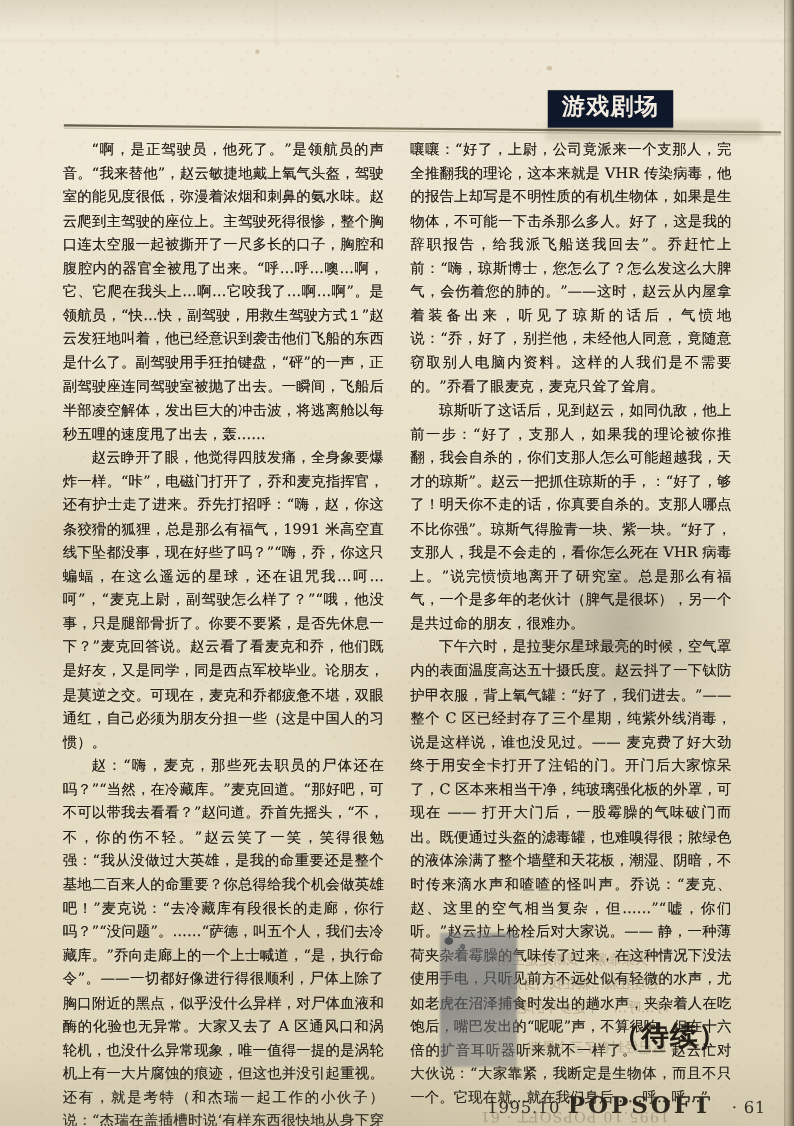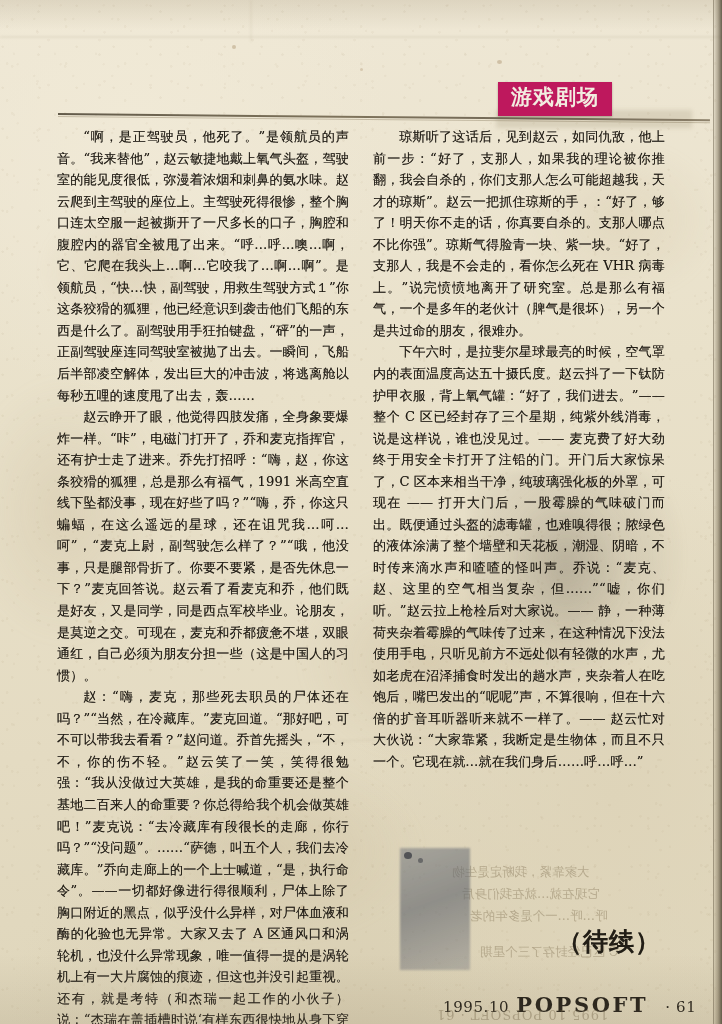--- a/index.html
+++ b/index.html
@@ -54,21 +54,21 @@
     background:linear-gradient(180deg,rgba(150,136,108,0) 0%,rgba(150,136,108,.18) 100%);
   }
   .top-shade{
     position:absolute;left:0;right:0;top:0;height:30px;
     background:linear-gradient(180deg,rgba(160,146,118,.22) 0%,rgba(160,146,118,0) 100%);
   }
 
   
   .header-badge{
     position:absolute;left:498px;top:82px;
-    background:#be185d;color:#f2ece0;
+    background:#0f172a;color:#f2ece0;
     padding:4px 13px 6px 13px;
     font-family:"DejaVu Sans","Liberation Sans",sans-serif;
     font-weight:bold;font-size:21px;letter-spacing:1px;line-height:1.12;
     box-shadow:0 1px 2px rgba(60,50,30,.35);
   }
   .header-badge-ghost{
     position:absolute;left:496px;top:110px;width:196px;height:18px;
     background:rgba(120,104,74,.16);filter:blur(2.2px);
   }
   .header-rule{
@@ -197,27 +197,28 @@
   <div class="ghost-blob2"></div>
 
   <div class="header-badge-ghost"></div>
   <div class="header-badge">游戏剧场</div>
   <div class="header-rule"></div>
   <div class="header-rule2"></div>
 
   <div class="cols">
 
     <div class="col col-l">
-      <p>“啊，是正驾驶员，他死了。”是领航员的声音。“我来替他”，赵云敏捷地戴上氧气头盔，驾驶室的能见度很低，弥漫着浓烟和刺鼻的氨水味。赵云爬到主驾驶的座位上。主驾驶死得很惨，整个胸口连太空服一起被撕开了一尺多长的口子，胸腔和腹腔内的器官全被甩了出来。“呼…呼…噢…啊，它、它爬在我头上…啊…它咬我了…啊…啊”。是领航员，“快…快，副驾驶，用救生驾驶方式１”你这条狡猾的狐狸，他已经意识到袭击他们飞船的东西是什么了。副驾驶用手狂拍键盘，“砰”的一声，正副驾驶座连同驾驶室被抛了出去。一瞬间，飞船后半部凌空解体，发出巨大的冲击波，将逃离舱以每秒五哩的速度甩了出去，轰……</p>
+      <p>“啊，是正驾驶员，他死了。”是领航员的声音。“我来替他”，赵云敏捷地戴上氧气头盔，驾驶室的能见度很低，弥漫着浓烟和刺鼻的氨水味。赵云爬到主驾驶的座位上。主驾驶死得很惨，整个胸口连太空服一起被撕开了一尺多长的口子，胸腔和腹腔内的器官全被甩了出来。“呼…呼…噢…啊，它、它爬在我头上…啊…它咬我了…啊…啊”。是领航员，“快…快，副驾驶，用救生驾驶方式１”赵云发狂地叫着，他已经意识到袭击他们飞船的东西是什么了。副驾驶用手狂拍键盘，“砰”的一声，正副驾驶座连同驾驶室被抛了出去。一瞬间，飞船后半部凌空解体，发出巨大的冲击波，将逃离舱以每秒五哩的速度甩了出去，轰……</p>
       <p>赵云睁开了眼，他觉得四肢发痛，全身象要爆炸一样。“咔”，电磁门打开了，乔和麦克指挥官，还有护士走了进来。乔先打招呼：“嗨，赵，你这条狡猾的狐狸，总是那么有福气，1991 米高空直线下坠都没事，现在好些了吗？”“嗨，乔，你这只蝙蝠，在这么遥远的星球，还在诅咒我…呵…呵”，“麦克上尉，副驾驶怎么样了？”“哦，他没事，只是腿部骨折了。你要不要紧，是否先休息一下？”麦克回答说。赵云看了看麦克和乔，他们既是好友，又是同学，同是西点军校毕业。论朋友，是莫逆之交。可现在，麦克和乔都疲惫不堪，双眼通红，自己必须为朋友分担一些（这是中国人的习惯）。</p>
       <p>赵：“嗨，麦克，那些死去职员的尸体还在吗？”“当然，在冷藏库。”麦克回道。“那好吧，可不可以带我去看看？”赵问道。乔首先摇头，“不，不，你的伤不轻。”赵云笑了一笑，笑得很勉强：“我从没做过大英雄，是我的命重要还是整个基地二百来人的命重要？你总得给我个机会做英雄吧！”麦克说：“去冷藏库有段很长的走廊，你行吗？”“没问题”。……“萨德，叫五个人，我们去冷藏库。”乔向走廊上的一个上士喊道，“是，执行命令”。——一切都好像进行得很顺利，尸体上除了胸口附近的黑点，似乎没什么异样，对尸体血液和酶的化验也无异常。大家又去了 A 区通风口和涡轮机，也没什么异常现象，唯一值得一提的是涡轮机上有一大片腐蚀的痕迹，但这也并没引起重视。还有，就是考特（和杰瑞一起工作的小伙子）说：“杰瑞在盖插槽时说‘有样东西很快地从身下穿过’。但这也没有根据，我们也并没有去更多地考虑它，因为基地内不乏有老鼠之类的东西”。</p>
 
     </div>
 
     <div class="col col-r">
+      <p class="noind">嚷嚷：“好了，上尉，公司竟派来一个支那人，完全推翻我的理论，这本来就是 VHR 传染病毒，他的报告上却写是不明性质的有机生物体，如果是生物体，不可能一下击杀那么多人。好了，这是我的辞职报告，给我派飞船送我回去”。乔赶忙上前：“嗨，琼斯博士，您怎么了？怎么发这么大脾气，会伤着您的肺的。”——这时，赵云从内屋拿着装备出来，听见了琼斯的话后，气愤地说：“乔，好了，别拦他，未经他人同意，竟随意窃取别人电脑内资料。这样的人我们是不需要的。”乔看了眼麦克，麦克只耸了耸肩。</p>
       <p>琼斯听了这话后，见到赵云，如同仇敌，他上前一步：“好了，支那人，如果我的理论被你推翻，我会自杀的，你们支那人怎么可能超越我，天才的琼斯”。赵云一把抓住琼斯的手，：“好了，够了！明天你不走的话，你真要自杀的。支那人哪点不比你强”。琼斯气得脸青一块、紫一块。“好了，支那人，我是不会走的，看你怎么死在 VHR 病毒上。”说完愤愤地离开了研究室。总是那么有福气，一个是多年的老伙计（脾气是很坏），另一个是共过命的朋友，很难办。</p>
       <p>下午六时，是拉斐尔星球最亮的时候，空气罩内的表面温度高达五十摄氏度。赵云抖了一下钛防护甲衣服，背上氧气罐：“好了，我们进去。”—— 整个 C 区已经封存了三个星期，纯紫外线消毒，说是这样说，谁也没见过。—— 麦克费了好大劲终于用安全卡打开了注铅的门。开门后大家惊呆了，C 区本来相当干净，纯玻璃强化板的外罩，可现在 —— 打开大门后，一股霉臊的气味破门而出。既便通过头盔的滤毒罐，也难嗅得很；脓绿色的液体涂满了整个墙壁和天花板，潮湿、阴暗，不时传来滴水声和喳喳的怪叫声。乔说：“麦克、赵、这里的空气相当复杂，但……”“嘘，你们听。”赵云拉上枪栓后对大家说。—— 静，一种薄荷夹杂着霉臊的气味传了过来，在这种情况下没法使用手电，只听见前方不远处似有轻微的水声，尤如老虎在沼泽捕食时发出的趟水声，夹杂着人在吃饱后，嘴巴发出的“呢呢”声，不算很响，但在十六倍的扩音耳听器听来就不一样了。—— 赵云忙对大伙说：“大家靠紧，我断定是生物体，而且不只一个。它现在就…就在我们身后……呼…呼…”</p>
     </div>
 
   </div>
 
   <div class="bleed" style="left:452px;top:862px;">
     <span>大家靠紧，我断定是生物</span>
   </div>
   <div class="bleed" style="left:462px;top:884px;">

